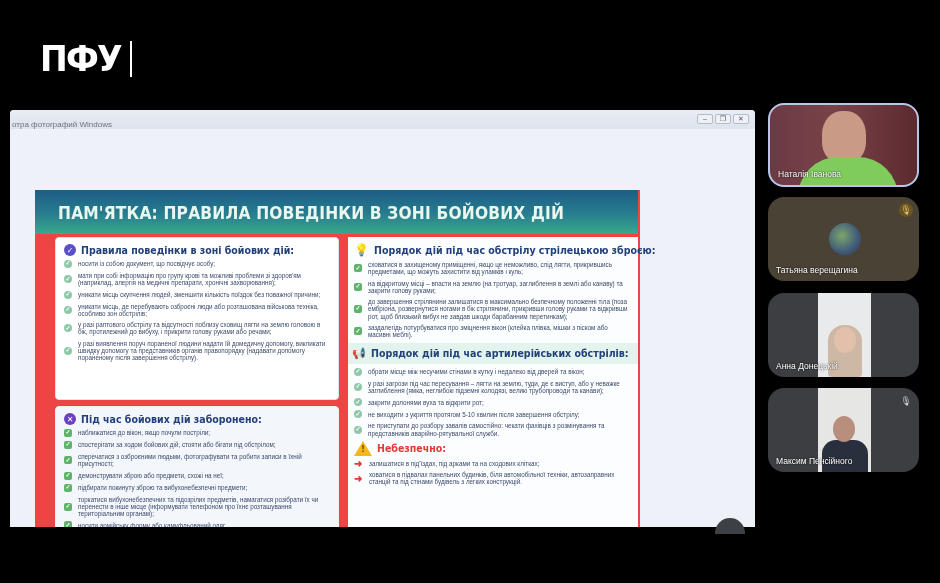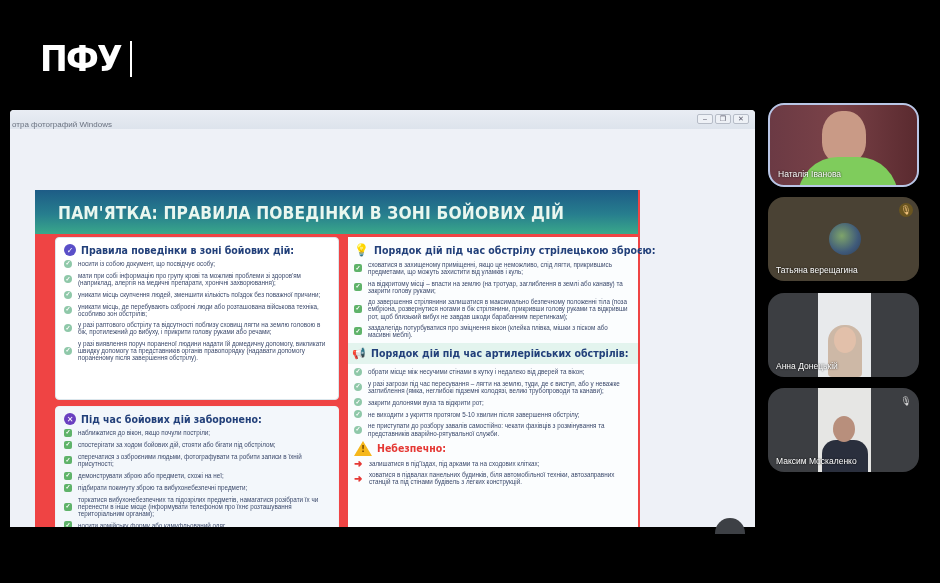--- a/index.html
+++ b/index.html
@@ -237,14 +237,14 @@
   </div>
   <div class="tile-name">Анна Донецькій</div>
 </div>
 
 <div class="tile" style="top:388px; background:#3c3e42;">
   <div style="position:absolute; left:50px; top:0; width:53px; height:84px; background:#e6e6e4;">
     <div style="position:absolute; left:4px; top:52px; width:46px; height:32px; border-radius:14px 14px 0 0; background:#2a2f3d;"></div>
     <div style="position:absolute; left:15px; top:28px; width:22px; height:26px; border-radius:50%; background:#b88f7c;"></div>
   </div>
   <div class="mic-off" style="color:#d8d8d8;">🎙</div>
-  <div class="tile-name">Максим Москаленко</div>
+  <div class="tile-name">Максим Пенсійного</div>
 </div>
 
 </body></html>

